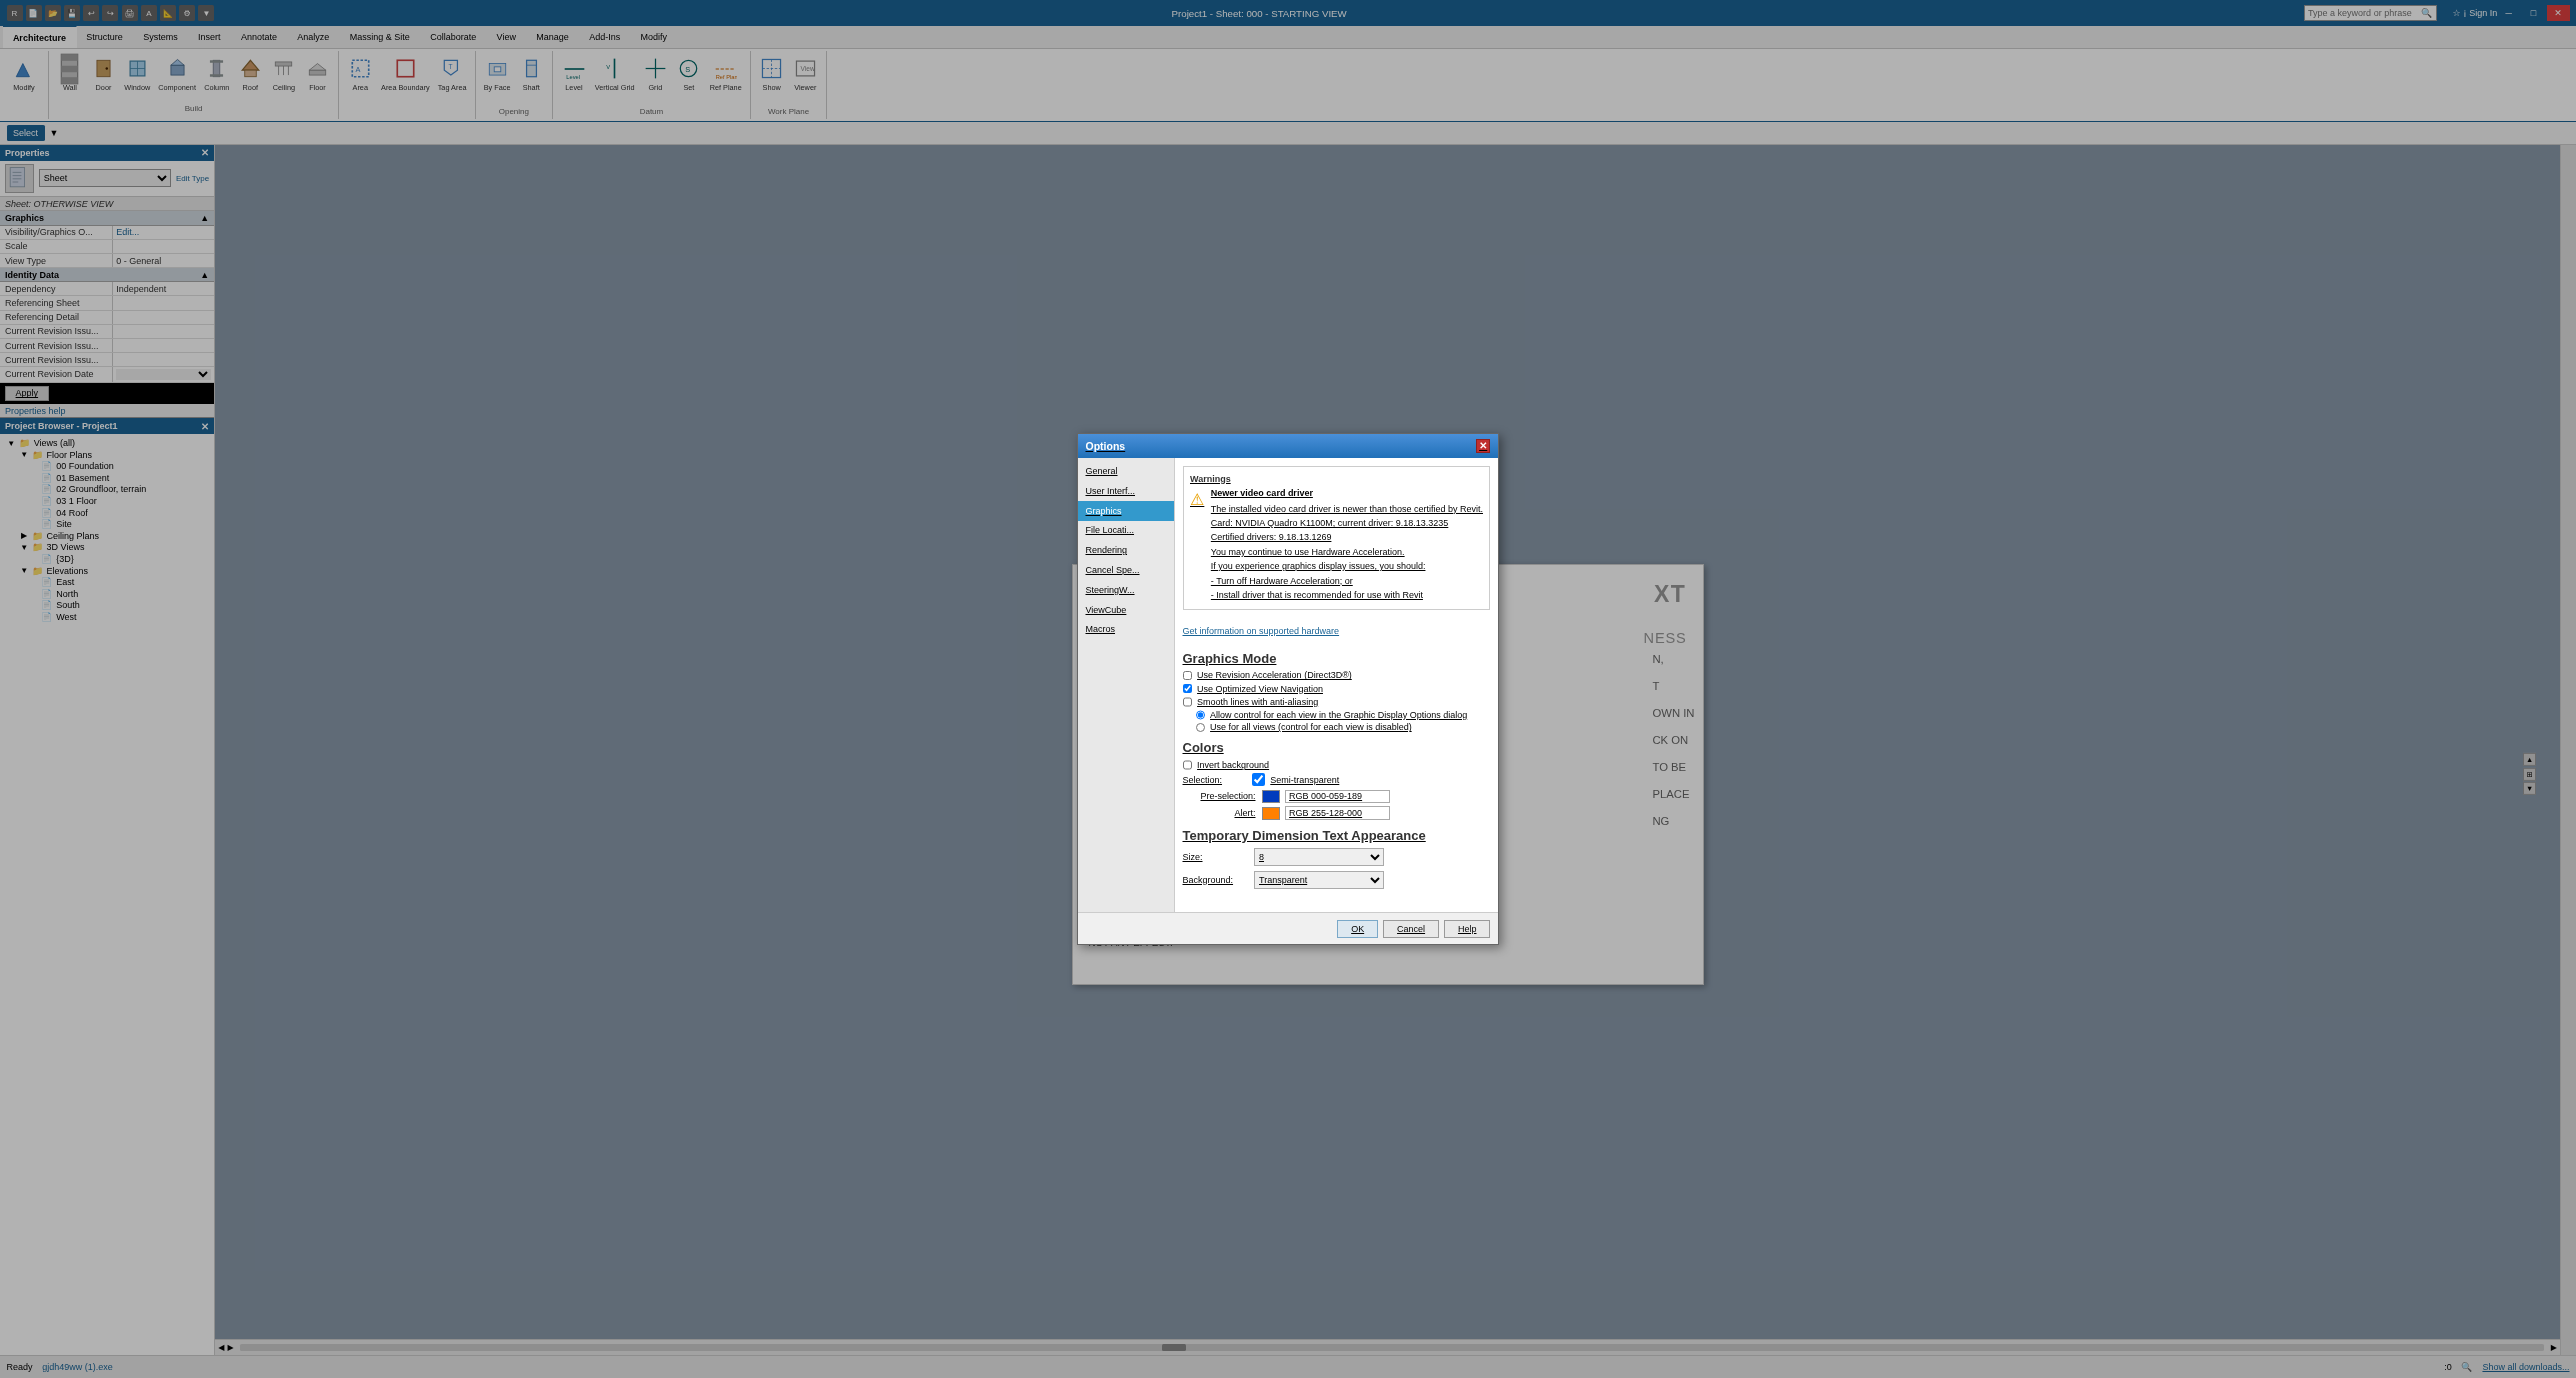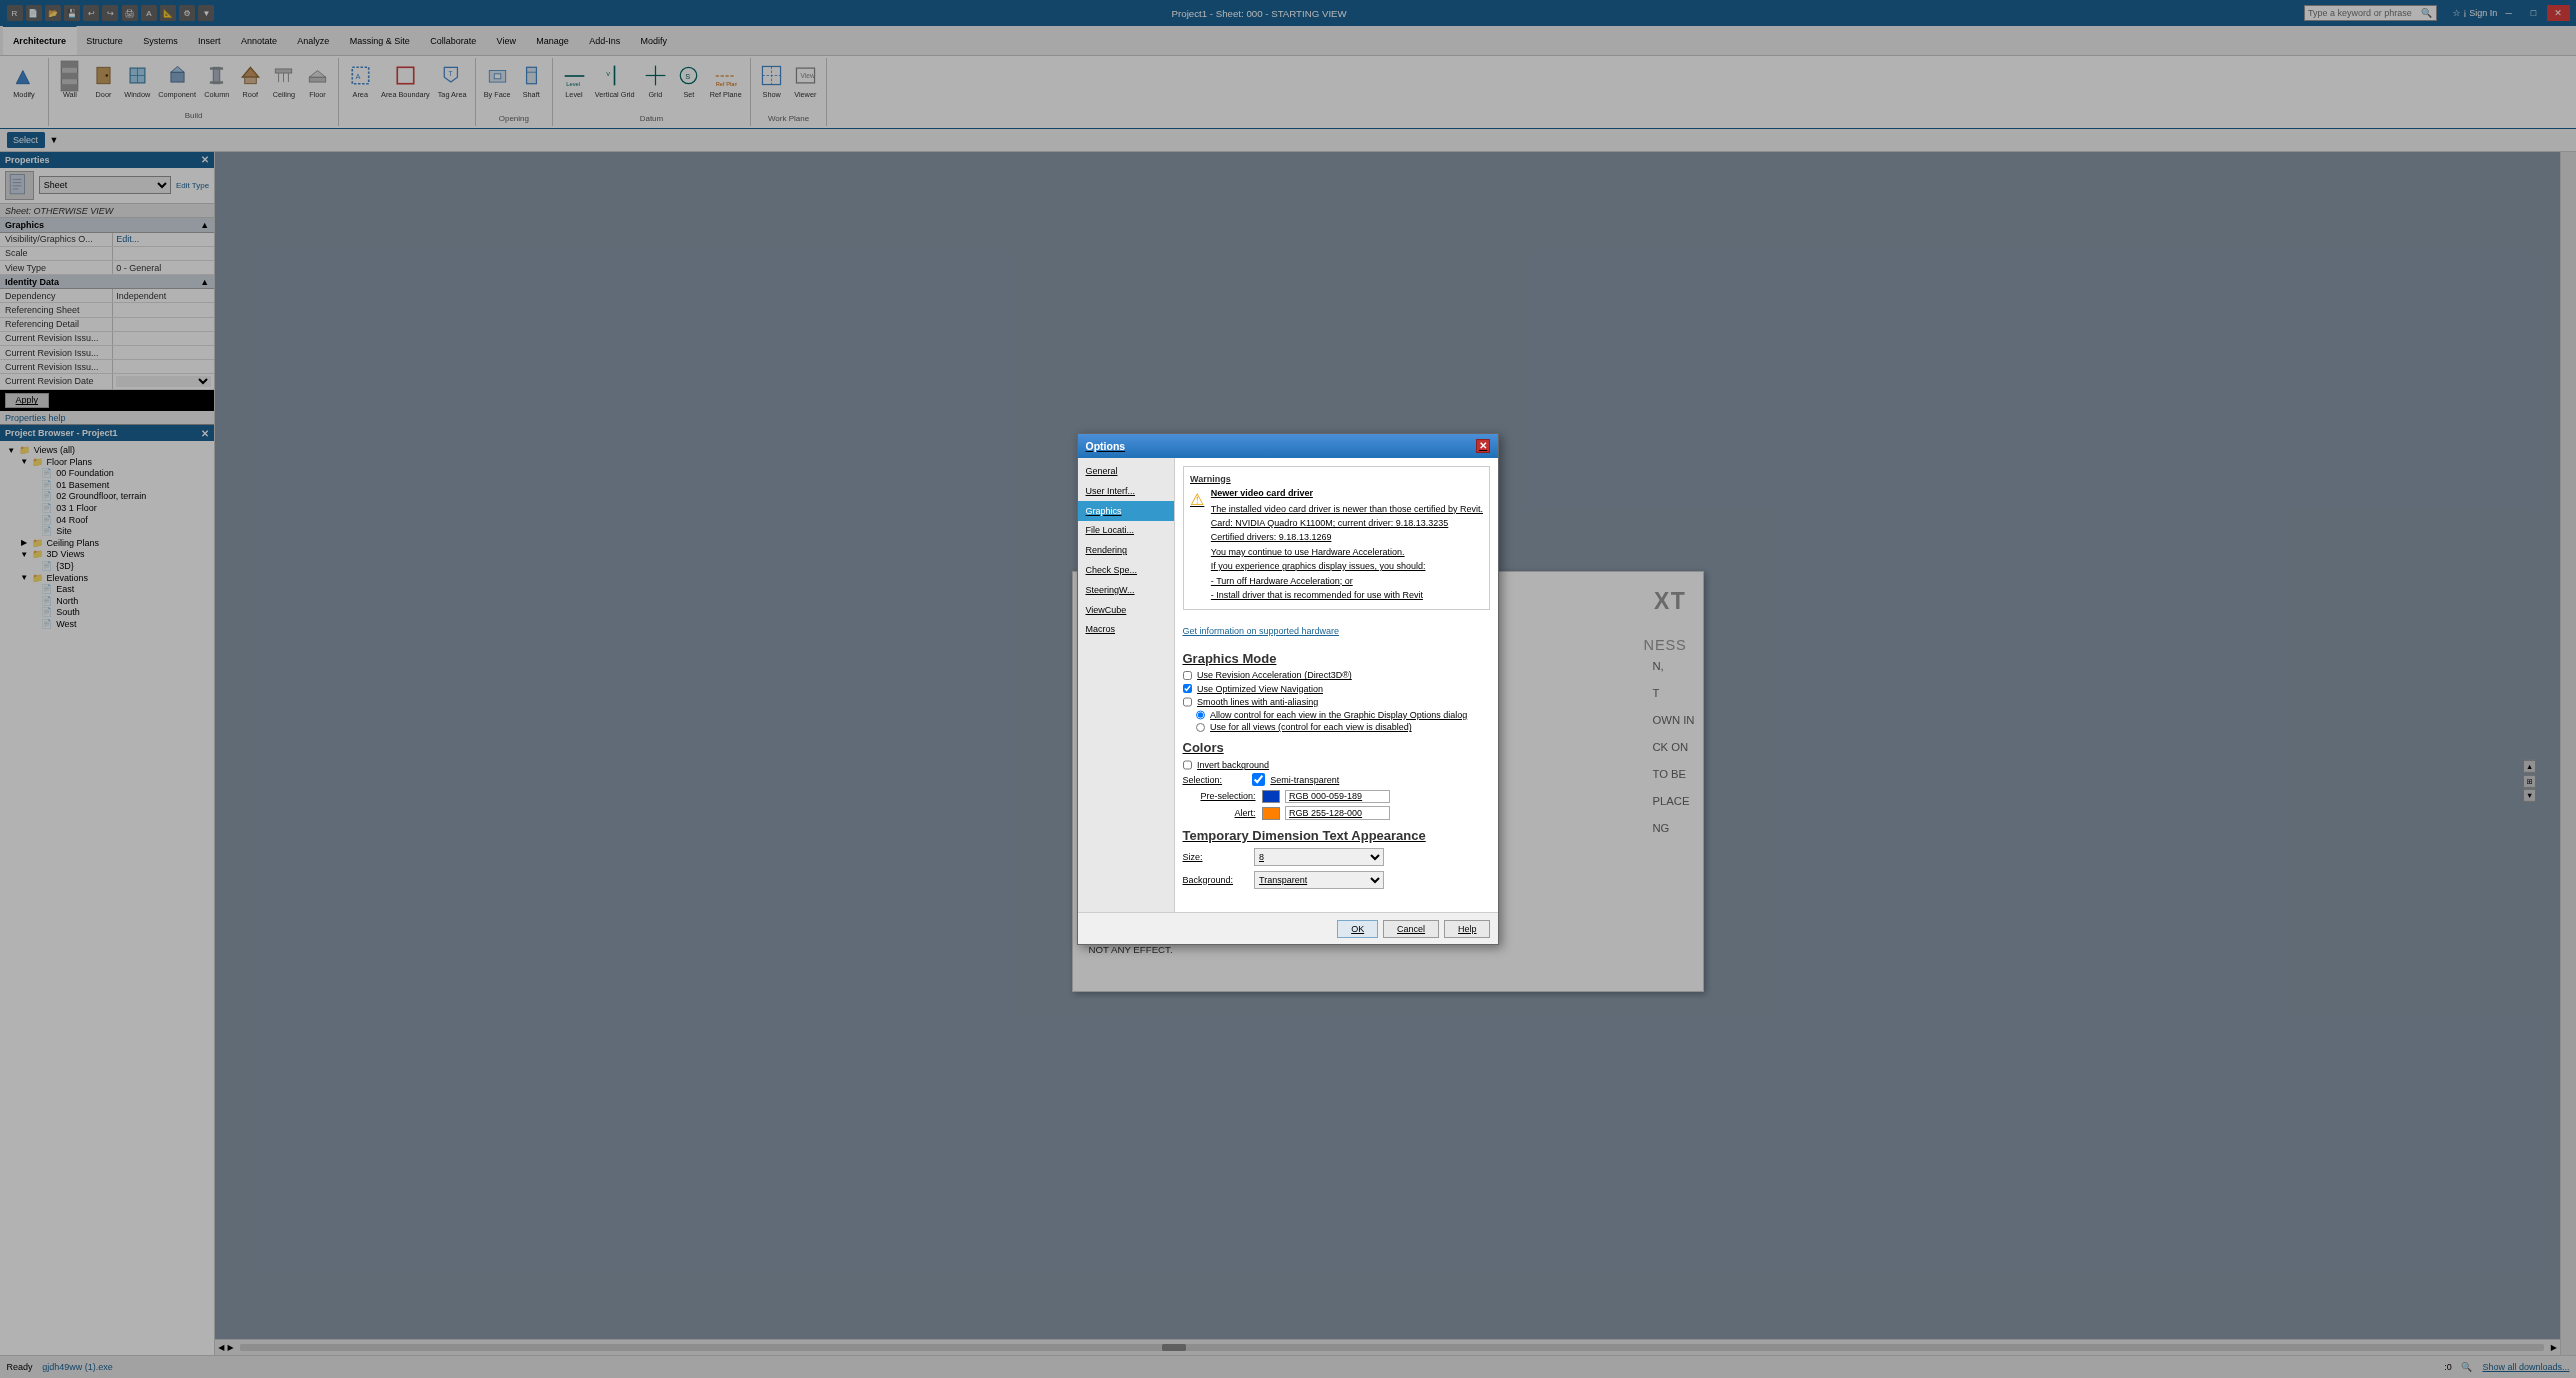--- a/index.html
+++ b/index.html
@@ -16,21 +16,21 @@
     .title-bar-title { flex: 1; text-align: center; font-size: 9.7px; font-weight: 400; }
     .title-bar-search { display: flex; align-items: center; background: white; border: 0.8px solid #999; height: 16px; padding: 0 3.2px; min-width: 130px; }
     .title-bar-search input { border: none; outline: none; font-size: 9px; width: 113px; color: #666; }
     .title-bar-controls { display: flex; gap: 1.6px; align-items: center; }
     .title-btn { width: 23px; height: 16px; display: flex; align-items: center; justify-content: center; font-size: 9px; color: white; cursor: pointer; }
     .title-btn.close { background: #e04040; }
 
     
     .ribbon-tabs {
       display: flex; align-items: center; background: #f0f0f0;
-      border-bottom: 0.8px solid #ccc; height: 30px; padding-left: 3.2px;
+      border-bottom: 0.8px solid #ccc; height: 23px; padding-left: 3.2px;
     }
     .ribbon-tab {
       padding: 3.2px 9.7px; font-size: 9px; cursor: pointer; height: 100%;
       display: flex; align-items: center; border-right: 0.8px solid transparent;
     }
     .ribbon-tab.active { background: white; border-top: 1.6px solid #1a6496; font-weight: 600; }
 
     
     .ribbon {
       background: white; border-bottom: 1.6px solid #1a6496;
@@ -719,21 +719,21 @@
         <div class="dialog-sidebar-item active">
           <span>Graphics</span>
         </div>
         <div class="dialog-sidebar-item">
           <span>File Locati...</span>
         </div>
         <div class="dialog-sidebar-item">
           <span>Rendering</span>
         </div>
         <div class="dialog-sidebar-item">
-          <span>Check Spe...</span>
+          <span>Cancel Spe...</span>
         </div>
         <div class="dialog-sidebar-item">
           <span>SteeringW...</span>
         </div>
         <div class="dialog-sidebar-item">
           <span>ViewCube</span>
         </div>
         <div class="dialog-sidebar-item">
           <span>Macros</span>
         </div>

